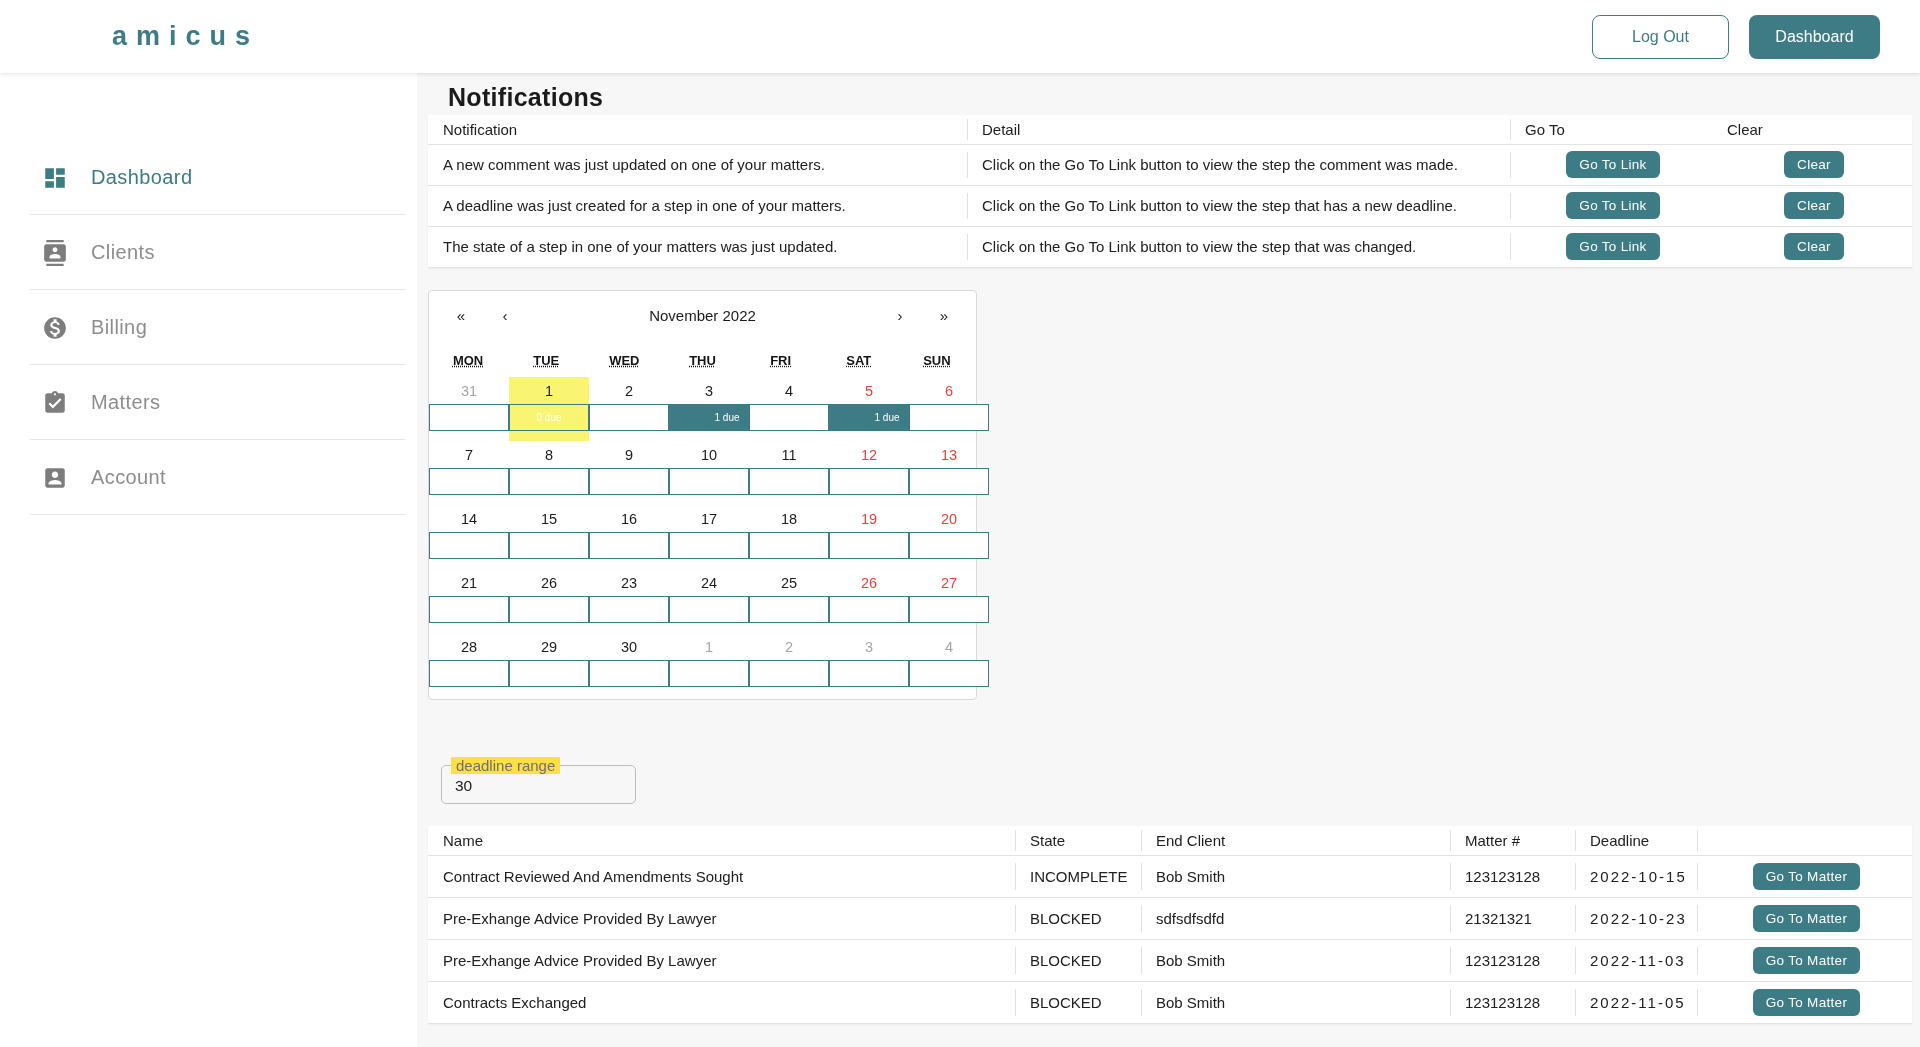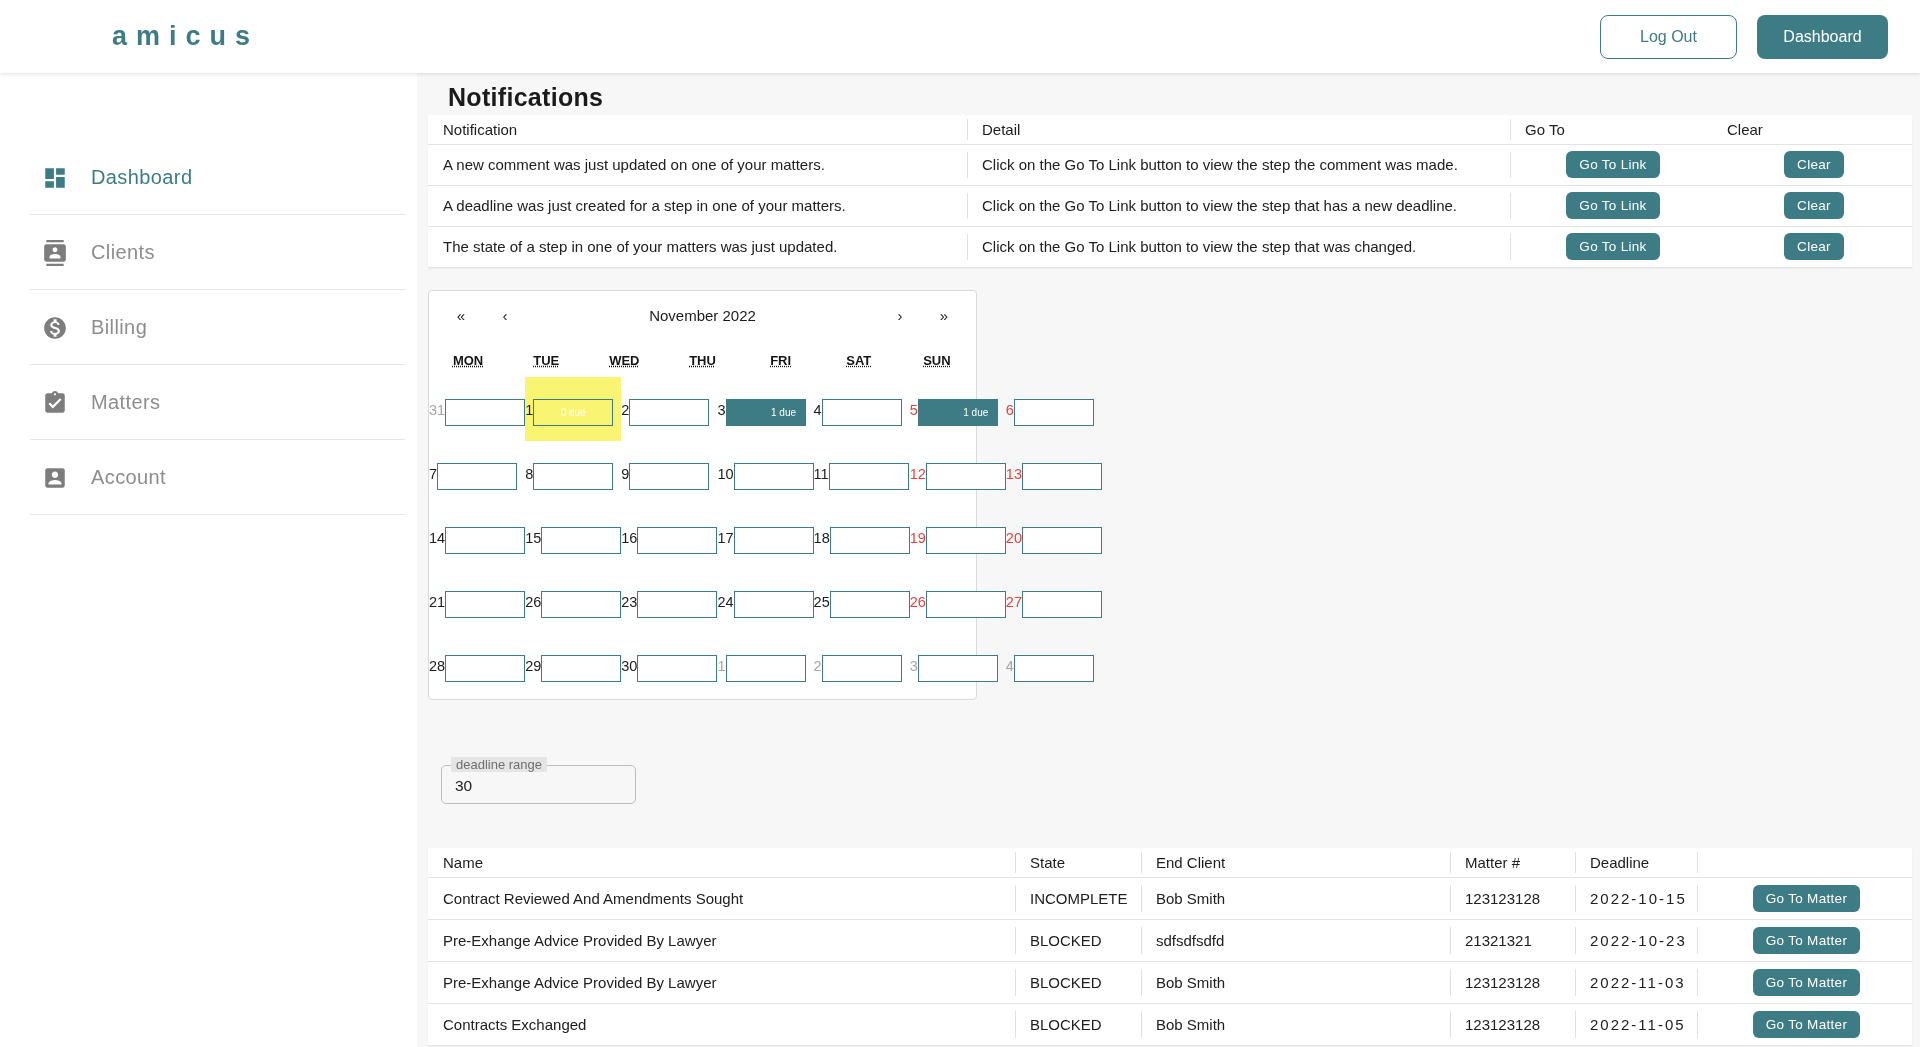--- a/index.html
+++ b/index.html
@@ -4,21 +4,21 @@
 <style>
   * { margin:0; padding:0; box-sizing:border-box; }
   html,body { background:#f7f7f7; }
   body { font-family:"Liberation Sans", sans-serif; color:#1c1c1c; }
   .app { position:relative; width:1920px; height:1047px; background:#f7f7f7; overflow:hidden; }
 
   
   .topbar { position:absolute; top:0; left:0; width:1920px; height:73px; background:#fff;
             box-shadow:0 1px 4px rgba(0,0,0,.12); display:flex; align-items:center; z-index:5; }
   .logo { margin-left:112px; font-size:27px; font-weight:700; letter-spacing:9px; color:#3d7c85; }
-  .topbar-actions { margin-left:auto; margin-right:32px; display:flex; gap:20px; align-items:center; }
+  .topbar-actions { margin-left:auto; margin-right:40px; display:flex; gap:20px; align-items:center; }
   .btn-outline { width:137px; height:44px; background:#fff; border:1px solid #3d7c85; border-radius:8px;
                  color:#3d7c85; font-size:16px; font-family:inherit; cursor:pointer; }
   .btn-solid { width:131px; height:44px; background:#3d7c85; border:none; border-radius:8px;
                color:#fff; font-size:16px; font-family:inherit; cursor:pointer; }
 
   
   .sidebar { position:absolute; top:73px; left:0; width:417px; bottom:0; background:#fff; padding-top:67px; }
   .side-item { position:relative; height:75px; display:flex; align-items:center; padding-left:42px; gap:23px; cursor:pointer; }
   .side-item::after { content:""; position:absolute; left:30px; right:12px; bottom:0; height:1px; background:#e6e6e6; }
   .side-icon { width:26px; height:26px; display:flex; align-items:center; justify-content:center; }
@@ -28,21 +28,21 @@
   .side-item.active .side-icon svg { fill:#3d7c85; }
 
   
   .content { position:absolute; left:417px; top:73px; right:0; bottom:0; }
   .section-title { position:absolute; font-size:25px; font-weight:600; color:#1b1b1b; letter-spacing:.3px; }
   .notif-title { left:31px; top:10px; }
   .dl-title { left:31px; top:646px; }
 
   .paper { position:absolute; left:11px; width:1484px; background:#fff; box-shadow:0 1px 2px rgba(0,0,0,.05); }
   .notif-paper { top:42px; }
-  .dl-paper { top:775px; }
+  .dl-paper { top:753px; }
 
   table { border-collapse:collapse; table-layout:fixed; width:1484px; font-size:15px; color:#202020; }
   th { font-weight:400; text-align:left; color:#1d1d1d; }
   th, td { padding:0 0 0 15px; border-bottom:1px solid #e3e3e3; position:relative; white-space:nowrap; overflow:hidden; }
   .notif-paper th { height:29px; }
   .notif-paper td { height:41px; }
   .dl-paper th { height:29px; }
   .dl-paper td { height:42px; }
   th.sep::before, td.sep::before { content:""; position:absolute; left:0; top:7px; bottom:7px; width:1px; background:#e0e0e0; }
   th.sep::before { top:4px; bottom:4px; }
@@ -54,34 +54,34 @@
   
   .calendar { position:absolute; left:11px; top:217px; width:549px; height:410px; background:#fff;
               border:1px solid #d9d9d9; border-radius:4px; }
   .cal-nav { display:flex; align-items:center; height:44px; margin-top:2px; padding:0 10px; }
   .cal-nav button { background:none; border:none; width:44px; font-size:15px; color:#1b1b1b; font-family:inherit; cursor:pointer; }
   .cal-label { flex:1; text-align:center; font-size:15px; color:#1b1b1b; }
   .cal-weekdays { display:grid; grid-template-columns:repeat(7,1fr); margin-top:16px; }
   .cal-wd { text-align:center; font-size:13px; font-weight:700; color:#141414;
             text-decoration:underline; text-decoration-style:dotted; }
   .cal-grid { display:grid; grid-template-columns:repeat(7,1fr); margin-top:9px; }
-  .cal-tile { height:64px; display:flex; flex-direction:row; align-items:center; padding-top:6px; cursor:pointer; }
+  .cal-tile { height:64px; display:flex; flex-direction:column; align-items:center; padding-top:6px; cursor:pointer; }
   .cal-num { font-size:14.5px; line-height:17px; margin-bottom:4px; color:#1c1c1c; }
   .cal-num.red { color:#e8423c; }
   .cal-num.dim { color:#a5a5a5; }
   .cal-slot { width:80px; height:27px; border:1px solid #3d7c85; border-radius:0; background:#fff;
               display:flex; align-items:center; justify-content:center; font-size:10px; color:#fff; }
   .cal-slot.due { background:#3d7c85; border-color:#3d7c85;padding-left:36px; }
   .cal-tile.today { background:#f9f471; }
   .cal-tile.today .cal-slot { background:#f9f471; color:#ffffff; }
 
   
   .range-field { position:absolute; left:24px; top:692px; width:195px; height:39px; }
-  .range-field label { position:absolute; top:-8px; left:10px; background:#e5e5e5; padding:0 5px;
-                       font-size:13px; color:#6f6f6f; z-index:1; }
+  .range-field label { position:absolute; top:-8px; left:10px; background:#fde047; padding:0 5px;
+                       font-size:15px; color:#6f6f6f; z-index:1; }
   .range-field input { width:100%; height:100%; border:1px solid #bdbdbd; border-radius:5px; background:transparent;
                        font-size:15.5px; color:#1b1b1b; padding:2px 0 0 13px; font-family:inherit; outline:none; }
 </style>
 </head>
 <body>
 
 <div class="app">
 
   <header class="topbar">
     <div class="logo">amicus</div>

